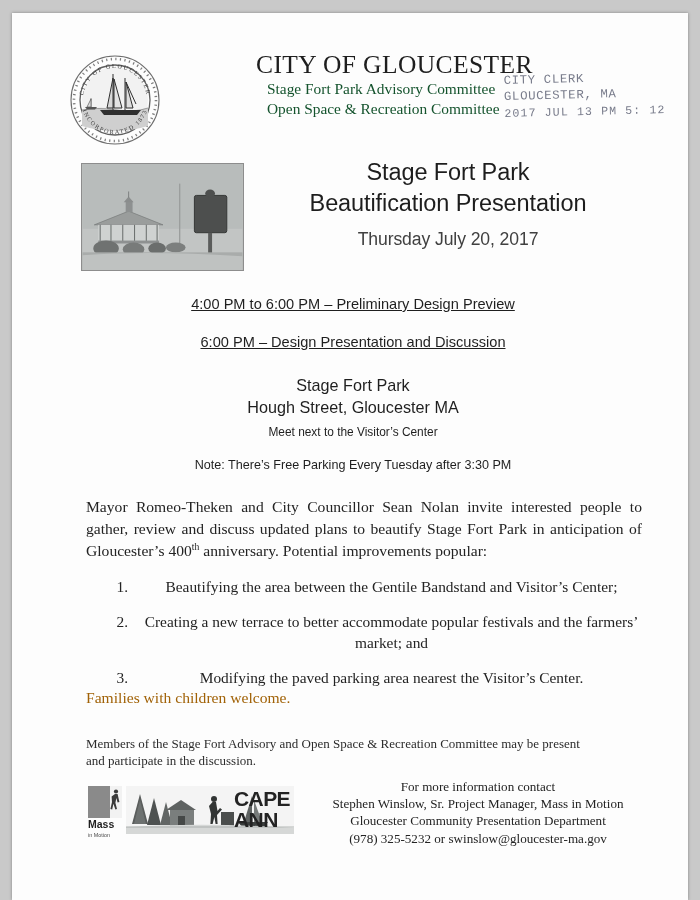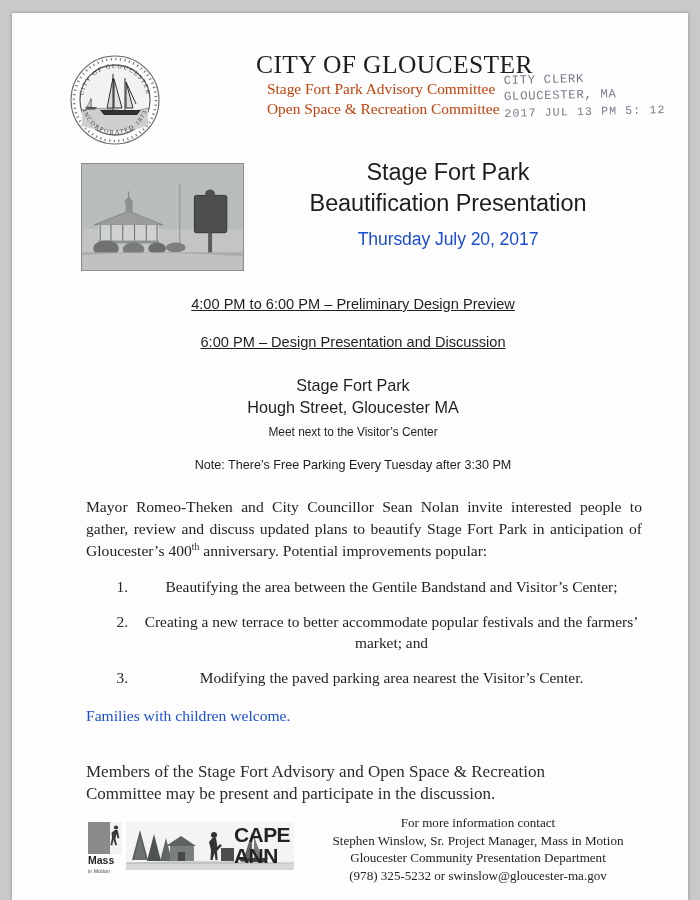--- a/index.html
+++ b/index.html
@@ -45,21 +45,21 @@
   }
   .org-title {
     font-size: 25.5px;
     letter-spacing: .4px;
     color: #1e1e1e;
     white-space: nowrap;
     line-height: 1.08;
   }
   .org-sub {
     font-size: 15.4px;
-    color: #c2410c;
+    color: #14532d;
     margin-left: 11px;
     line-height: 1.33;
     white-space: nowrap;
   }
 
   
   .stamp {
     position: absolute; left: 444px; top: 25px;
     font-family: "Liberation Mono", monospace;
     color: #5b5f72;
@@ -88,21 +88,21 @@
     font-family: "Liberation Sans", sans-serif;
   }
   .event-line {
     font-size: 23.5px;
     color: #1d1d1d;
     line-height: 1.33;
     letter-spacing: -.1px;
   }
   .event-date {
     font-size: 17.6px;
-    color: #1d4ed8;
+    color: #404040;
     margin-top: 9px;
     letter-spacing: -.1px;
   }
 
   
   .center-block {
     font-family: "Liberation Sans", sans-serif;
     text-align: center;
     color: #1f1f1f;
   }
@@ -132,31 +132,30 @@
     padding-left: 72px;
     font-size: 15.4px;
     line-height: 1.35;
     color: #232323;
     text-align: center;
   }
   .bullets li { margin-bottom: 14px; padding-left: 5px; }
   .bullets li:last-child { margin-bottom: 0; }
 
   .families {
-    margin-top: 18px;
     padding-left: 26px;
     font-size: 15.6px;
-    color: #1d4ed8;
+    color: #a16207;
   }
 
   .disclaimer {
-    margin-top: 36px;
+    margin-top: 28px;
     padding-left: 26px;
     padding-right: 64px;
-    font-size: 17px;
+    font-size: 13px;
     line-height: 1.35;
     color: #2c2c2c;
   }
 
   
   .footer { position: relative; margin-top: 8px; height: 80px; }
 
   .logos { position: absolute; left: 26px; top: 6px; width: 212px; height: 58px; }
   .logos svg { display: block; width: 100%; height: 100%; }
 

